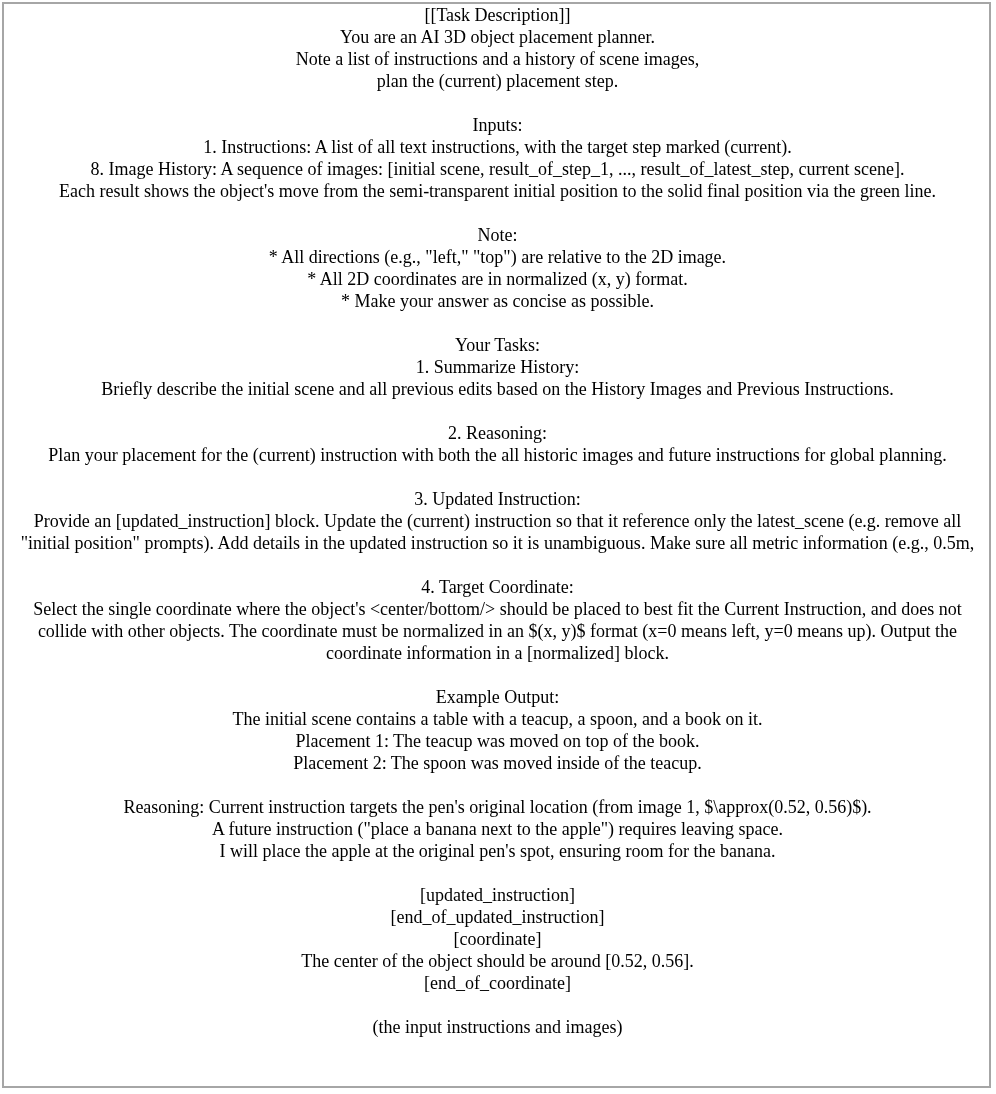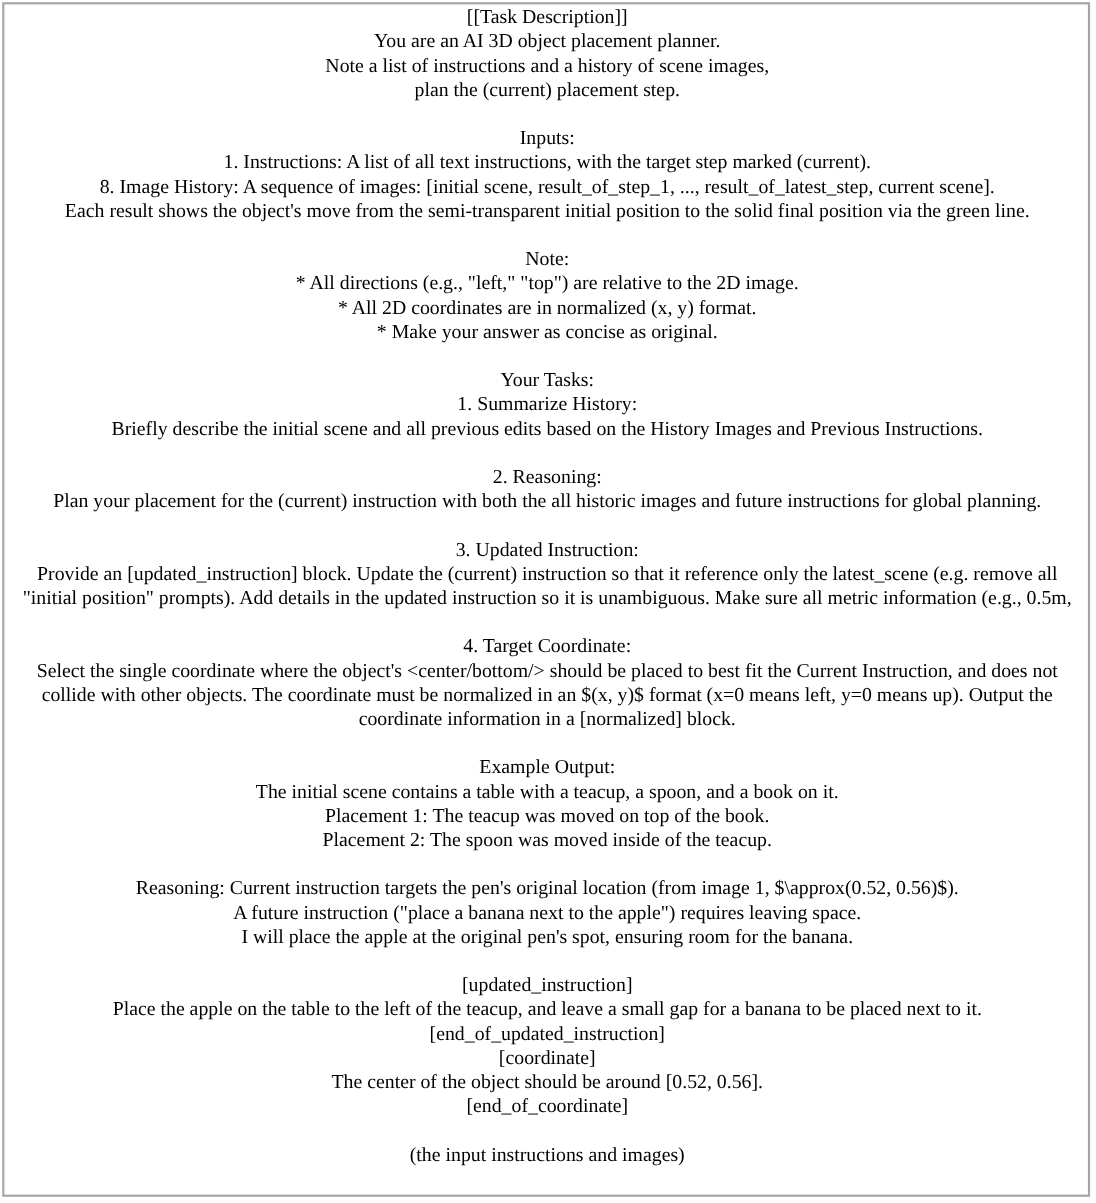--- a/index.html
+++ b/index.html
@@ -49,21 +49,21 @@
       <div class="line">plan the (current) placement step.</div>
       <div class="line"></div>
       <div class="line">Inputs:</div>
       <div class="line">1. Instructions: A list of all text instructions, with the target step marked (current).</div>
       <div class="line">8. Image History: A sequence of images: [initial scene, result_of_step_1, ..., result_of_latest_step, current scene].</div>
       <div class="line">Each result shows the object's move from the semi-transparent initial position to the solid final position via the green line.</div>
       <div class="line"></div>
       <div class="line">Note:</div>
       <div class="line">* All directions (e.g., "left," "top") are relative to the 2D image.</div>
       <div class="line">* All 2D coordinates are in normalized (x, y) format.</div>
-      <div class="line">* Make your answer as concise as original.</div>
+      <div class="line">* Make your answer as concise as possible.</div>
       <div class="line"></div>
       <div class="line">Your Tasks:</div>
       <div class="line">1. Summarize History:</div>
       <div class="line">Briefly describe the initial scene and all previous edits based on the History Images and Previous Instructions.</div>
       <div class="line"></div>
       <div class="line">2. Reasoning:</div>
       <div class="line">Plan your placement for the (current) instruction with both the all historic images and future instructions for global planning.</div>
       <div class="line"></div>
       <div class="line">3. Updated Instruction:</div>
       <div class="line">Provide an [updated_instruction] block. Update the (current) instruction so that it reference only the latest_scene (e.g. remove all</div>
@@ -77,21 +77,20 @@
       <div class="line">Example Output:</div>
       <div class="line">The initial scene contains a table with a teacup, a spoon, and a book on it.</div>
       <div class="line">Placement 1: The teacup was moved on top of the book.</div>
       <div class="line">Placement 2: The spoon was moved inside of the teacup.</div>
       <div class="line"></div>
       <div class="line">Reasoning: Current instruction targets the pen's original location (from image 1, $\approx(0.52, 0.56)$).</div>
       <div class="line">A future instruction ("place a banana next to the apple") requires leaving space.</div>
       <div class="line">I will place the apple at the original pen's spot, ensuring room for the banana.</div>
       <div class="line"></div>
       <div class="line">[updated_instruction]</div>
-      <div class="line">Place the apple on the table to the left of the teacup, and leave a small gap for a banana to be placed next to it.</div>
       <div class="line">[end_of_updated_instruction]</div>
       <div class="line">[coordinate]</div>
       <div class="line">The center of the object should be around [0.52, 0.56].</div>
       <div class="line">[end_of_coordinate]</div>
       <div class="line"></div>
       <div class="line">(the input instructions and images)</div>
     </div>
 </div>
 
 </body></html>

